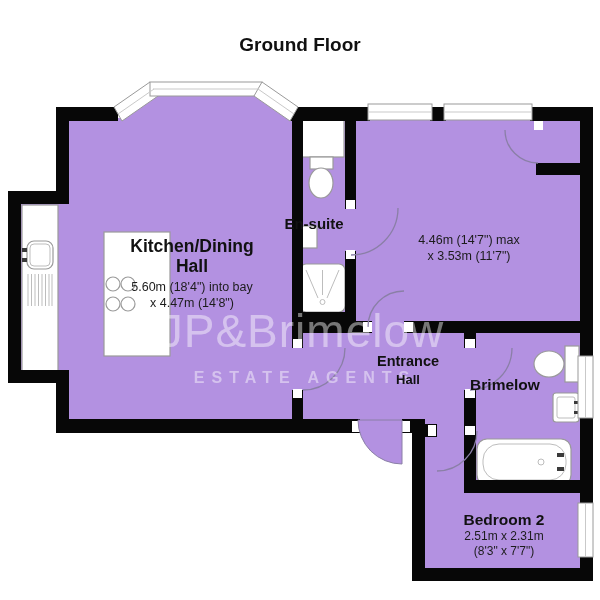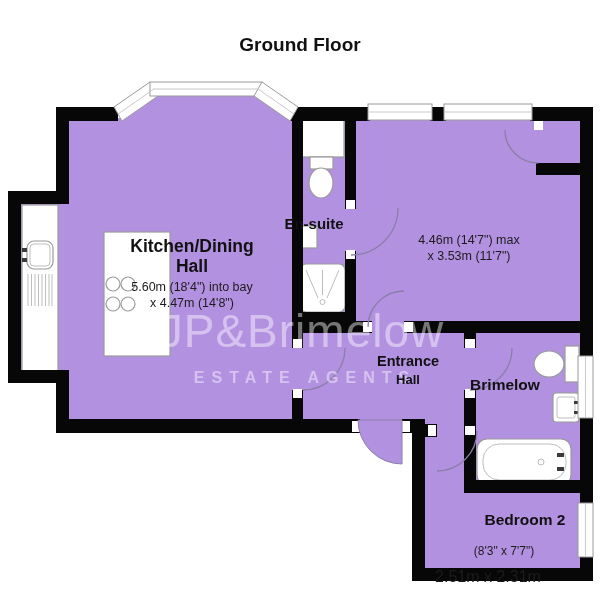--- a/index.html
+++ b/index.html
@@ -190,17 +190,17 @@
   <div class="lbl room-name" style="left:314px;top:224px;font-size:15px;">En-suite</div>
 
   <div class="lbl room-dims" style="left:469px;top:240px;">4.46m (14'7") max</div>
   <div class="lbl room-dims" style="left:469px;top:256px;">x 3.53m (11'7")</div>
 
   <div class="lbl room-name" style="left:408px;top:361px;font-size:14.5px;text-align:center;">Entrance</div>
   <div class="lbl room-name" style="left:408px;top:380px;font-size:13px;">Hall</div>
 
   <div class="lbl room-name" style="left:505px;top:385px;font-size:15.5px;">Brimelow</div>
 
-  <div class="lbl room-name" style="left:504px;top:520px;font-size:15.5px;margin-left:21px;">Bedroom 2</div>
-  <div class="lbl room-dims" style="left:488px;top:537px;font-size:16px;margin-top:40px;">2.51m x 2.31m</div>
+  <div class="lbl room-name" style="left:504px;top:520px;font-size:15.5px;">Bedroom 2</div>
+  <div class="lbl room-dims" style="left:504px;top:537px;font-size:12px;">2.51m x 2.31m</div>
   <div class="lbl room-dims" style="left:504px;top:552px;font-size:12px;">(8'3" x 7'7")</div>
 
 </div>
 
 </body></html>

